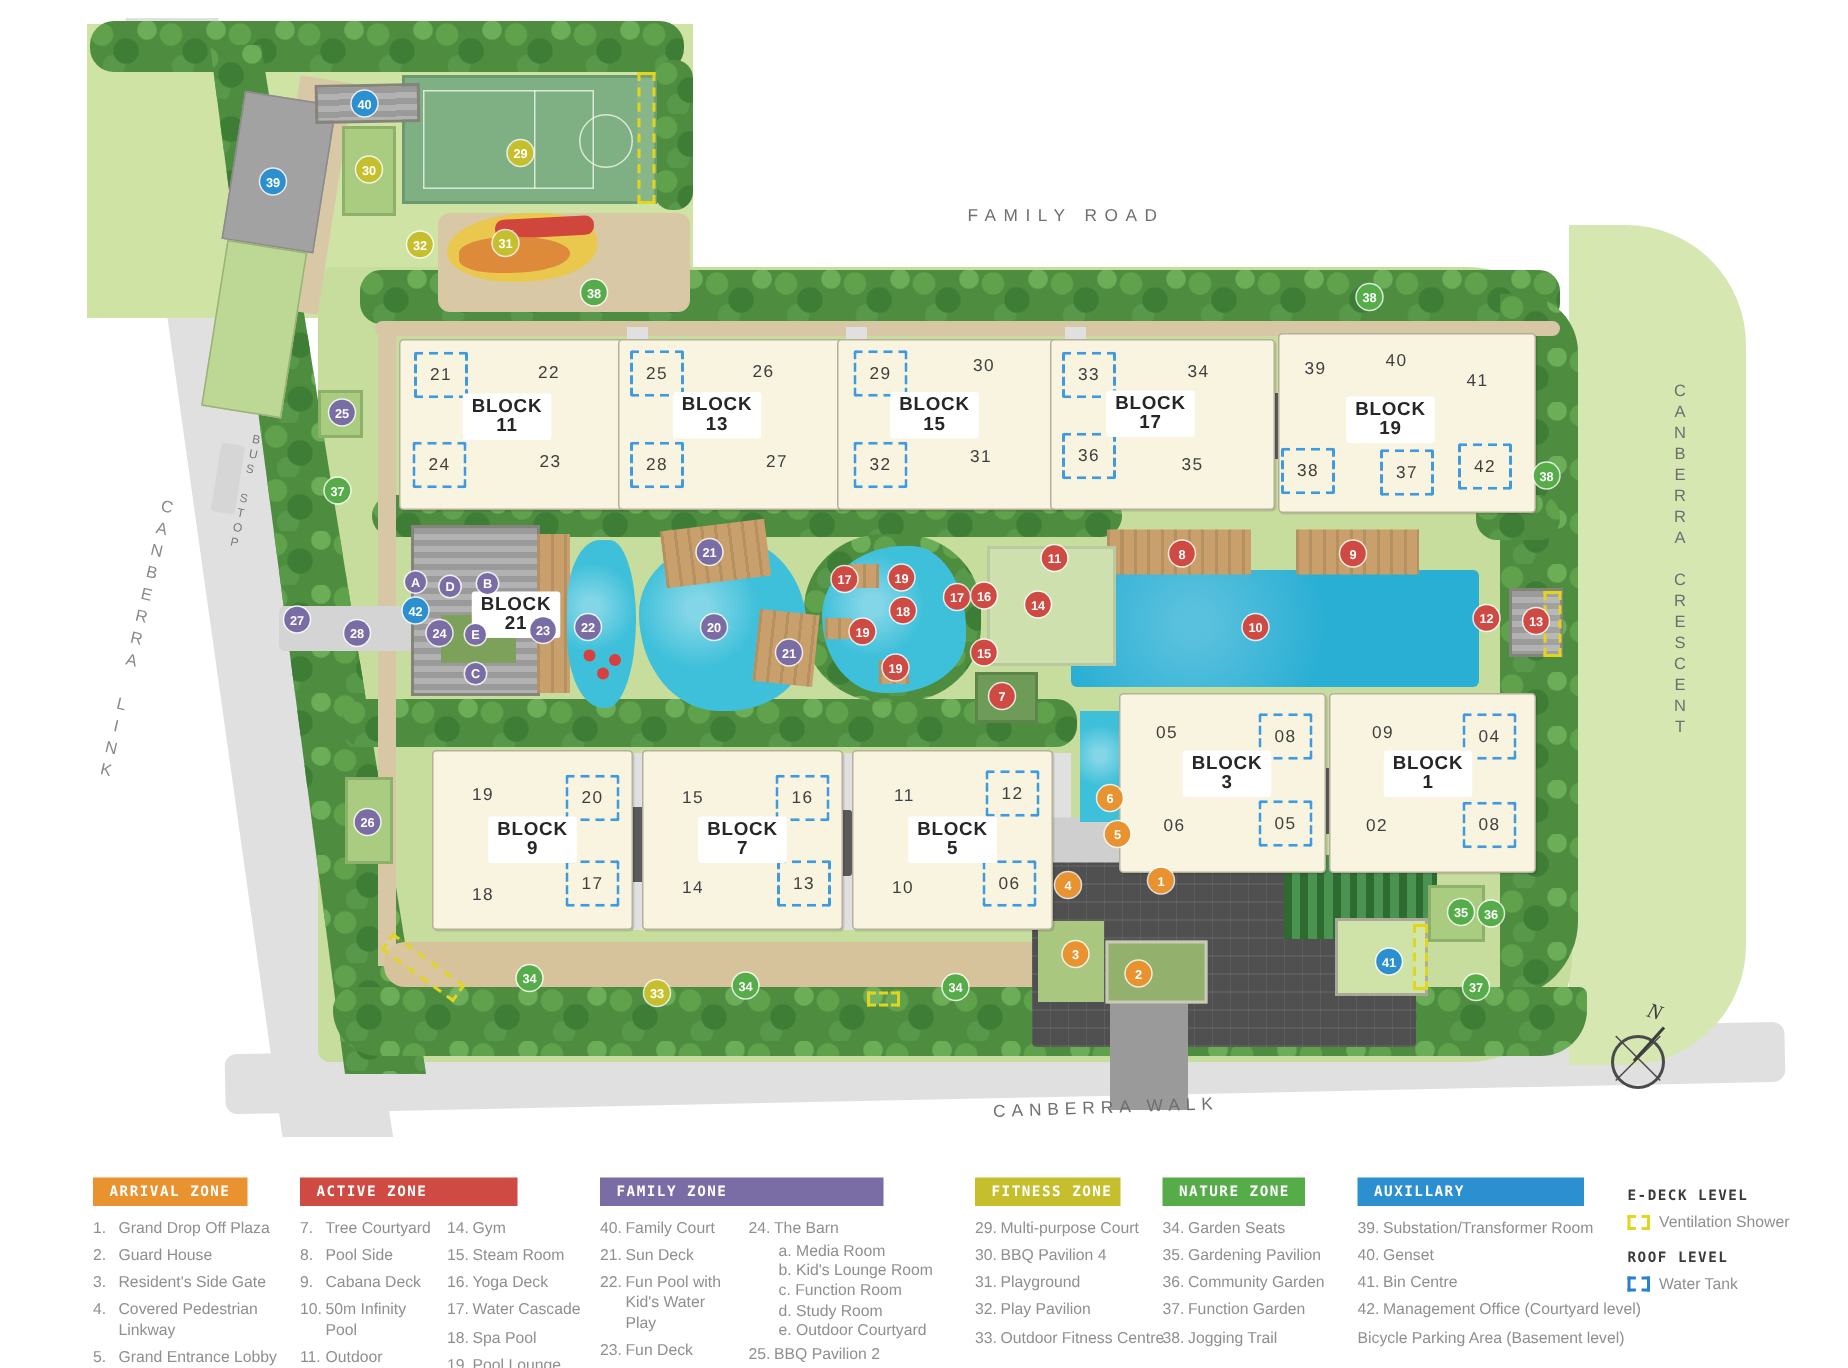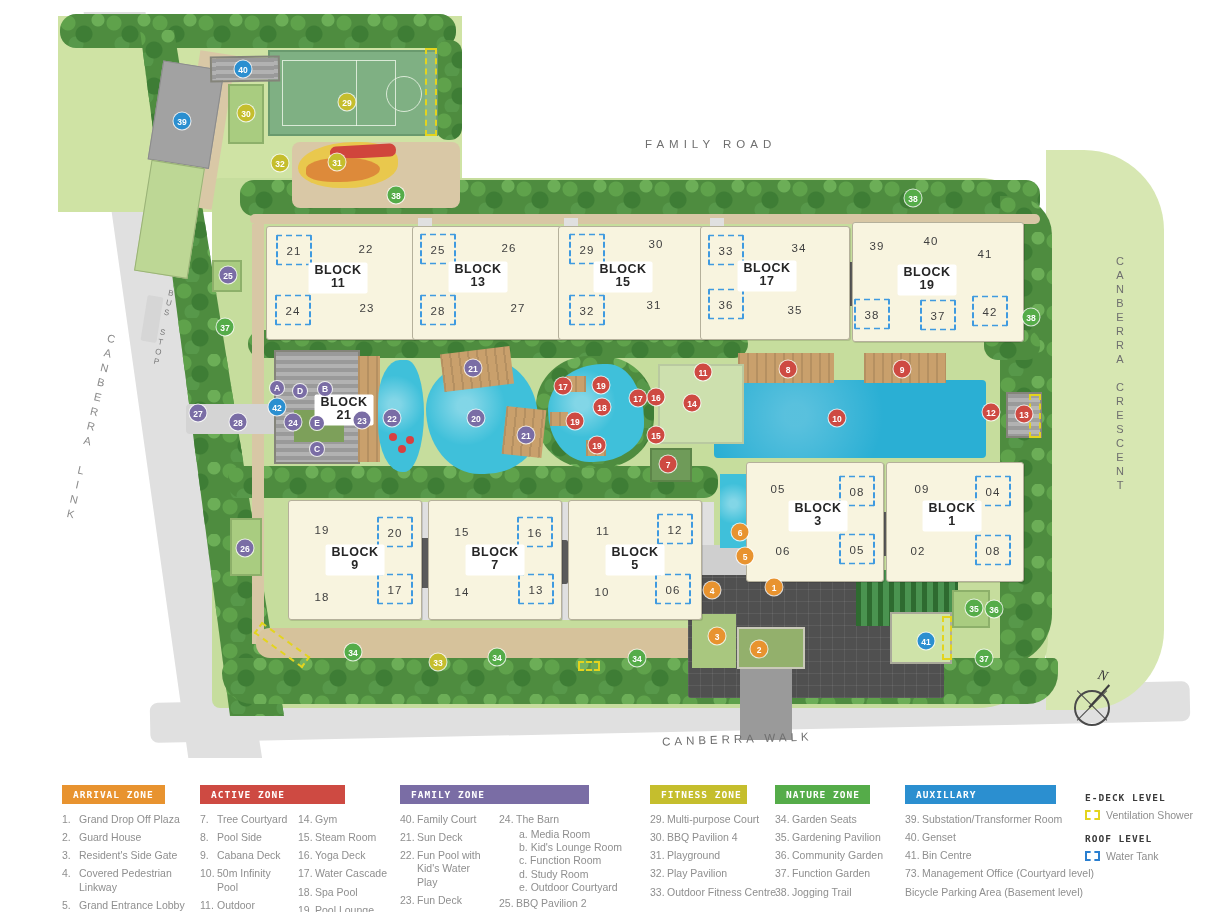--- a/index.html
+++ b/index.html
@@ -555,21 +555,21 @@
               </div>
               <div class="li">
                 <div class="num">40.</div>
                 <div class="txt">Genset</div>
               </div>
               <div class="li">
                 <div class="num">41.</div>
                 <div class="txt">Bin Centre</div>
               </div>
               <div class="li">
-                <div class="num">73.</div>
+                <div class="num">42.</div>
                 <div class="txt">Management Office (Courtyard level)</div>
               </div>
               <div class="li">
                 <div class="num"></div>
                 <div class="txt">Bicycle Parking Area (Basement level)</div>
               </div>
             </div>
           </div>
         </div>
       </div>

